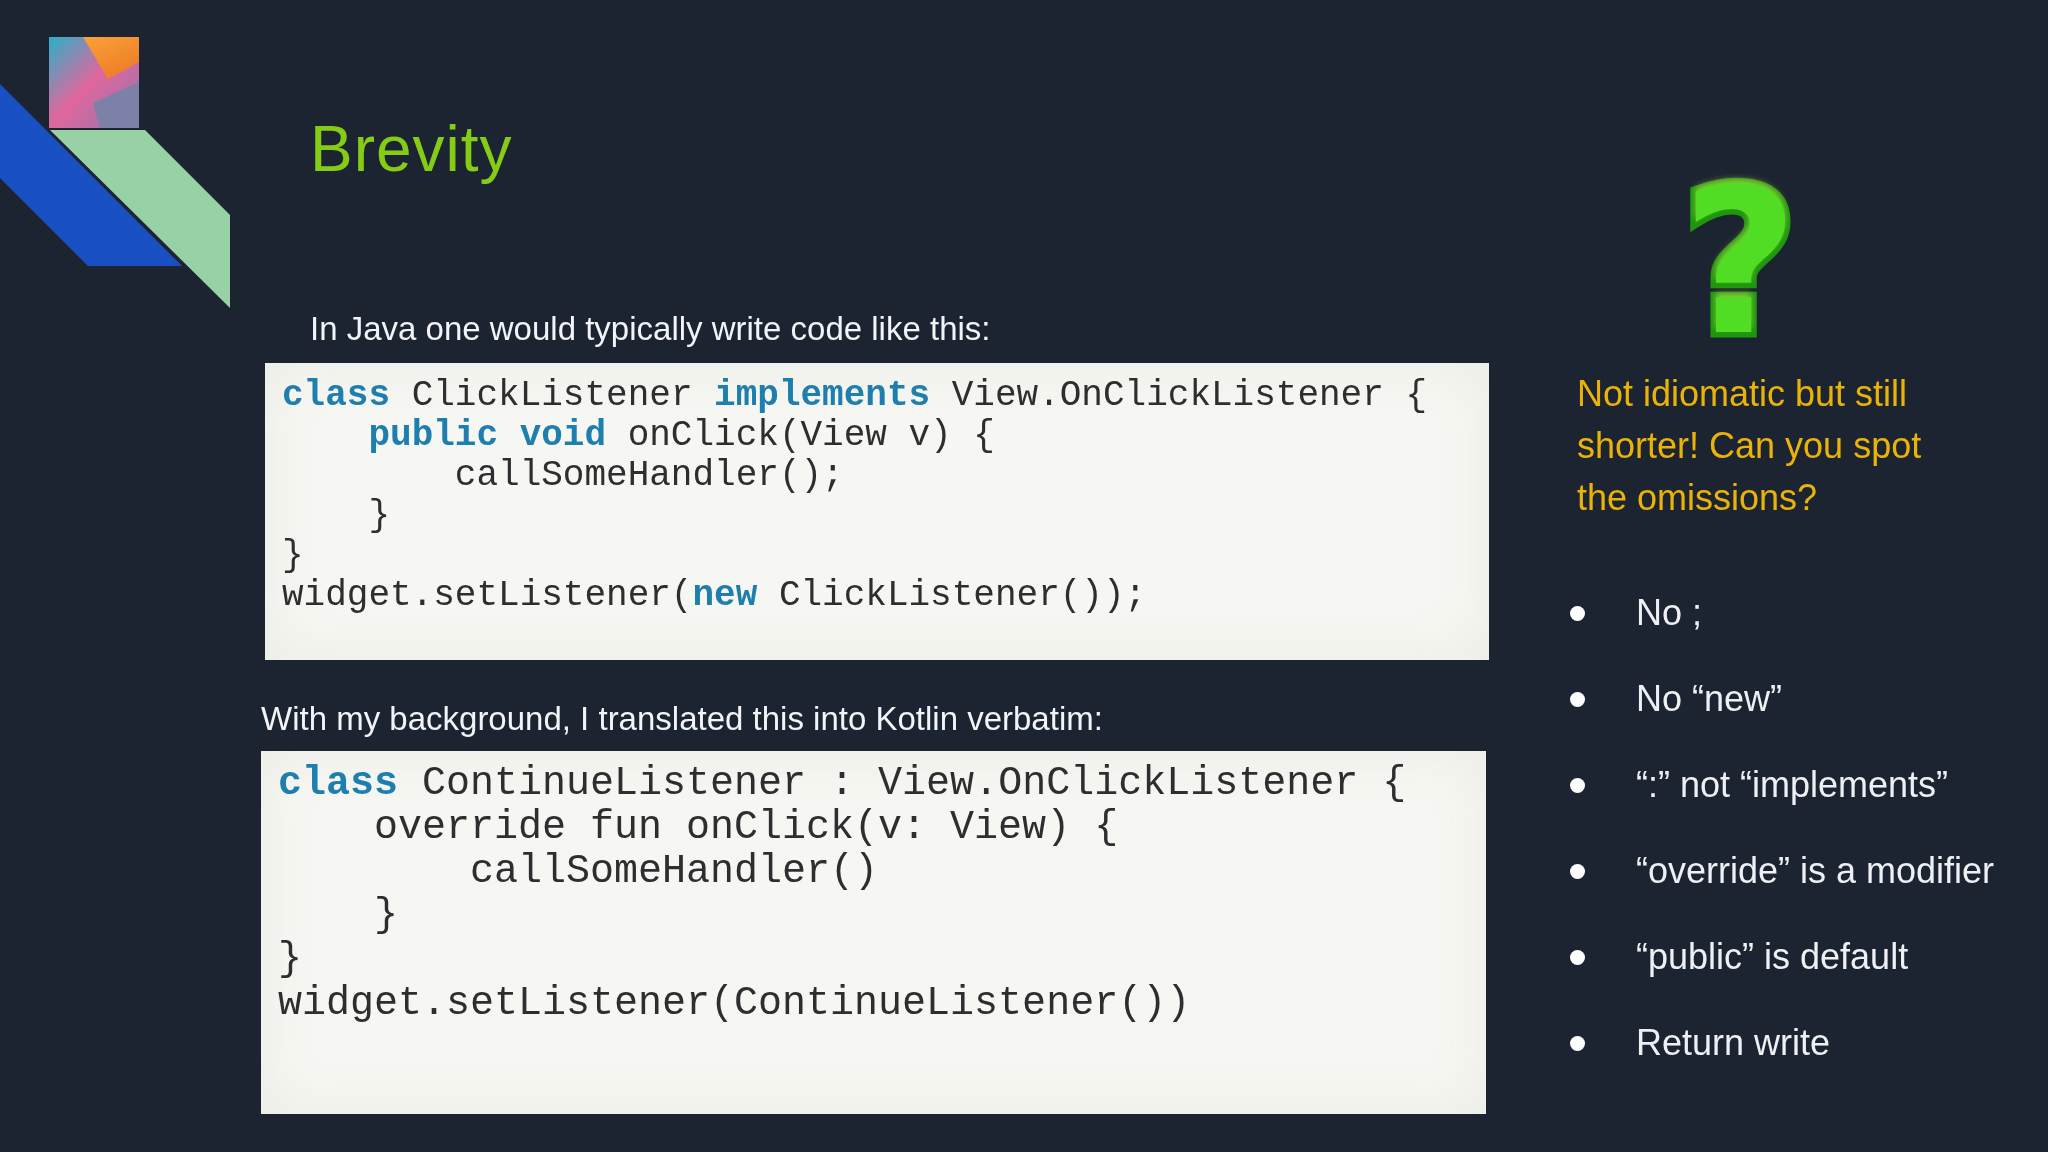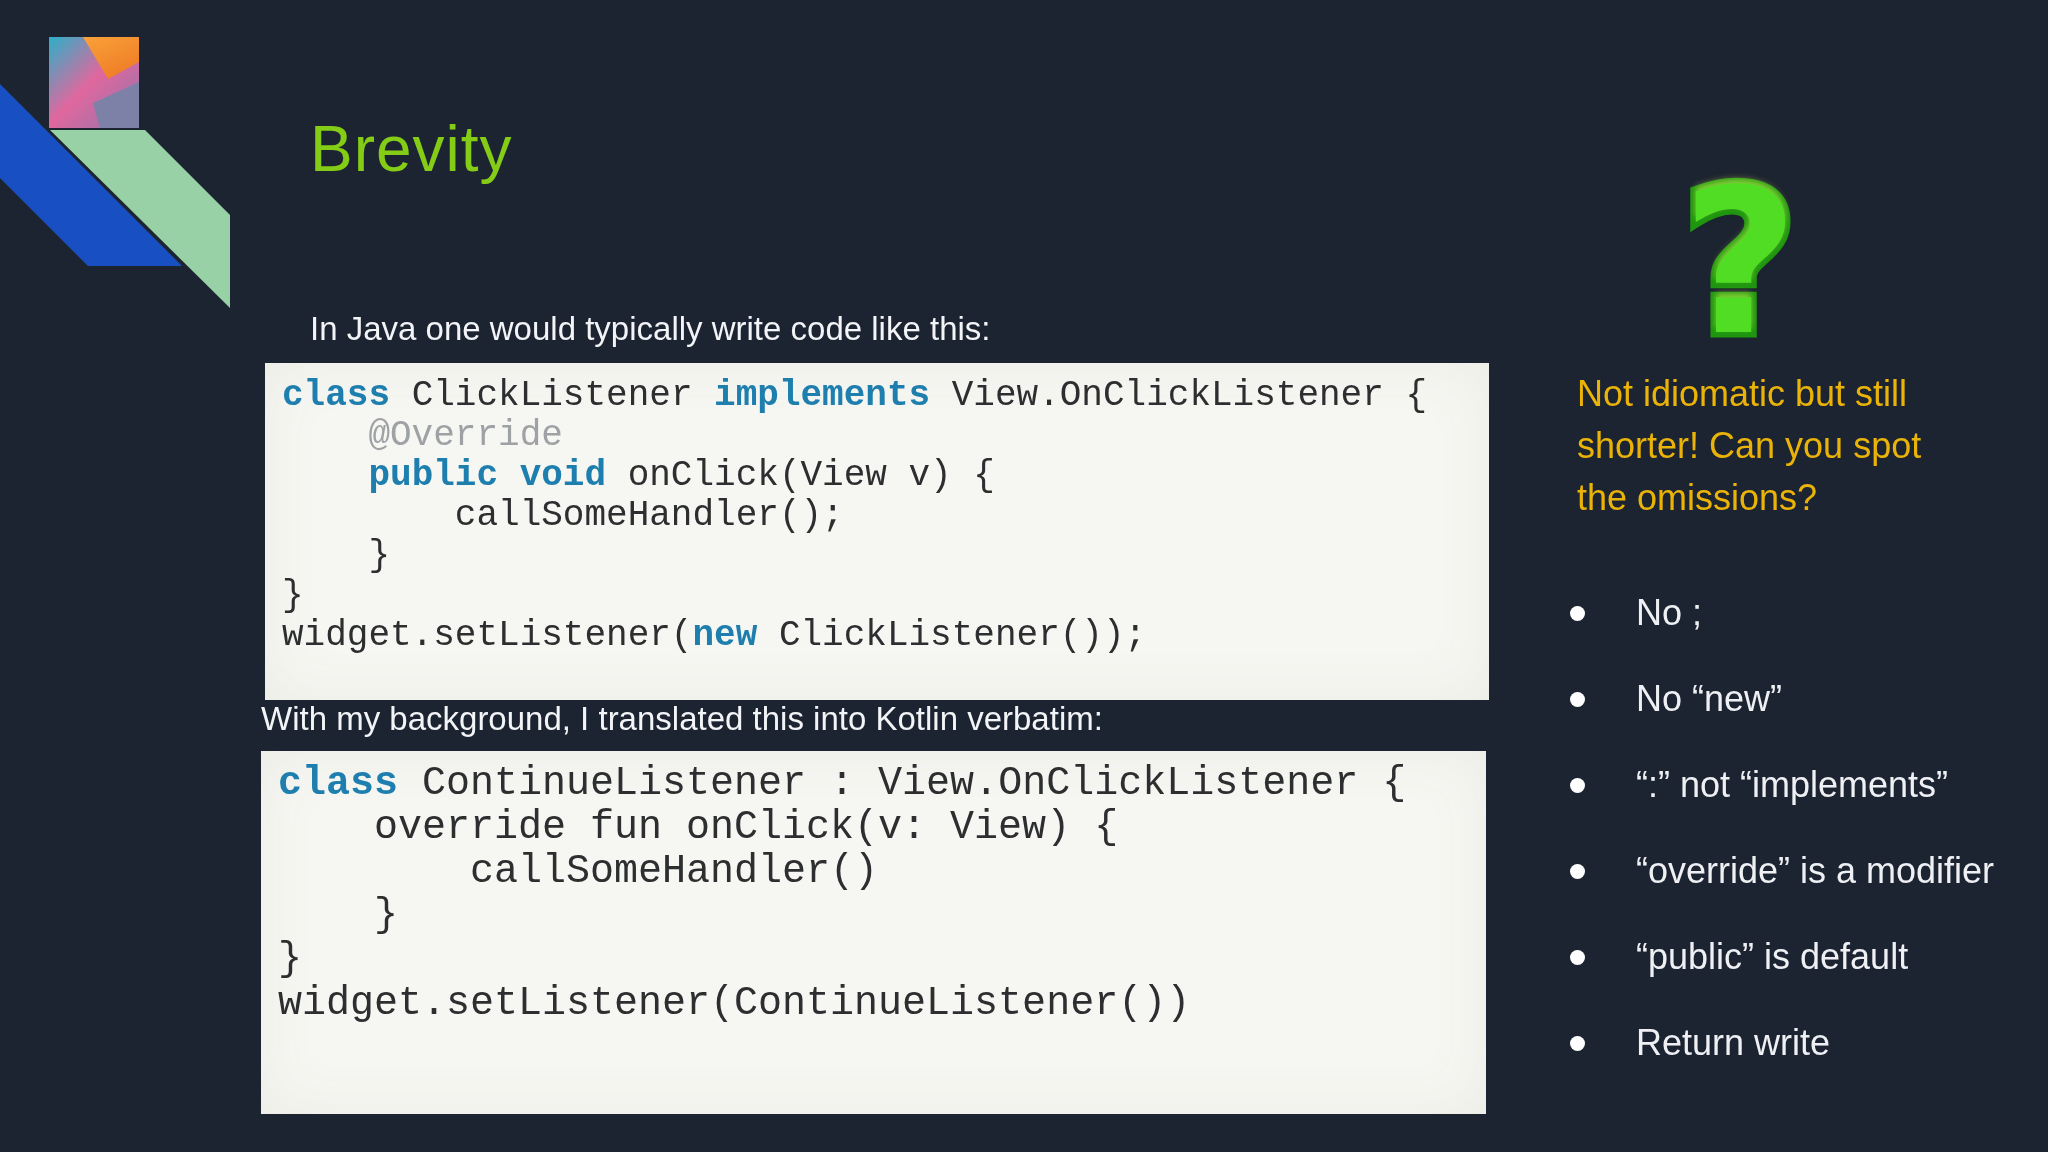--- a/index.html
+++ b/index.html
@@ -18,21 +18,21 @@
   
   .intro{position:absolute;color:#f2f4f7;font-size:33px;font-weight:400;}
   .intro-java{left:277px;top:310px;margin-left:33px;}
   .intro-kotlin{left:261px;top:700px;}
   
   .code-block{
     position:absolute;background:#f6f6f2;
     font-family:"Liberation Mono","DejaVu Sans Mono",monospace;
     box-shadow:inset 0 0 60px rgba(120,115,100,0.07);
   }
-  .code-java{left:265px;top:363px;width:1224px;height:337px;padding:13px 0 0 17px;box-sizing:border-box;font-size:36px;line-height:40px;}
+  .code-java{left:265px;top:363px;width:1224px;height:297px;padding:13px 0 0 17px;box-sizing:border-box;font-size:36px;line-height:40px;}
   .code-kotlin{left:261px;top:751px;width:1225px;height:363px;padding:11px 0 0 17px;box-sizing:border-box;font-size:40px;line-height:44px;}
   .code-line{white-space:pre;}
   .tok-kw{color:#1e7fae;font-weight:bold;}
   .tok-ann{color:#9fa2a4;}
   .tok-p{color:#2c2e30;}
   
   .qmark{
     position:absolute;left:1655px;top:158px;width:170px;height:210px;
     text-align:center;font-size:200px;line-height:210px;font-weight:700;
     font-family:"DejaVu Sans", sans-serif;
@@ -75,21 +75,20 @@
       <polygon points="83,37 139,37 139,62 108,79" fill="url(#korange)"></polygon>
       <polygon points="93,103 139,82 139,128 100,128" fill="#7d81a8"></polygon>
     </g>
   </svg>
 
   <div class="title">Brevity</div>
 
   <div class="intro intro-java">In Java one would typically write code like this:</div>
   <div class="code-block code-java">
       <div class="code-line"><span class="tok-kw">class</span><span class="tok-p"> ClickListener </span><span class="tok-kw">implements</span><span class="tok-p"> View.OnClickListener {</span></div>
-      <div class="code-line"><span class="tok-ann">    @Override</span></div>
       <div class="code-line"><span class="tok-p">    </span><span class="tok-kw">public void</span><span class="tok-p"> onClick(View v) {</span></div>
       <div class="code-line"><span class="tok-p">        callSomeHandler();</span></div>
       <div class="code-line"><span class="tok-p">    }</span></div>
       <div class="code-line"><span class="tok-p">}</span></div>
       <div class="code-line"><span class="tok-p">widget.setListener(</span><span class="tok-kw">new</span><span class="tok-p"> ClickListener());</span></div>
     </div>
 
   <div class="intro intro-kotlin">With my background, I translated this into Kotlin verbatim:</div>
   <div class="code-block code-kotlin">
       <div class="code-line"><span class="tok-kw">class</span><span class="tok-p"> ContinueListener : View.OnClickListener {</span></div>

